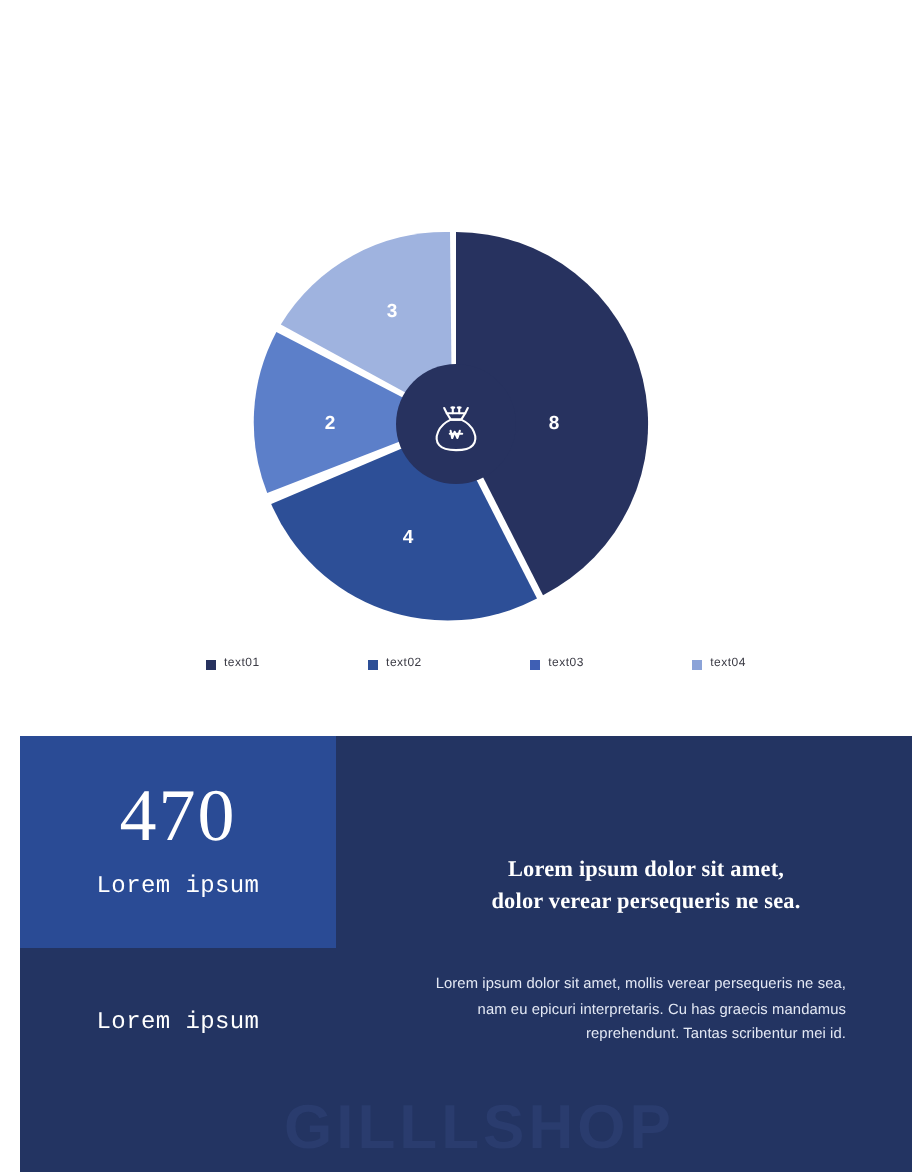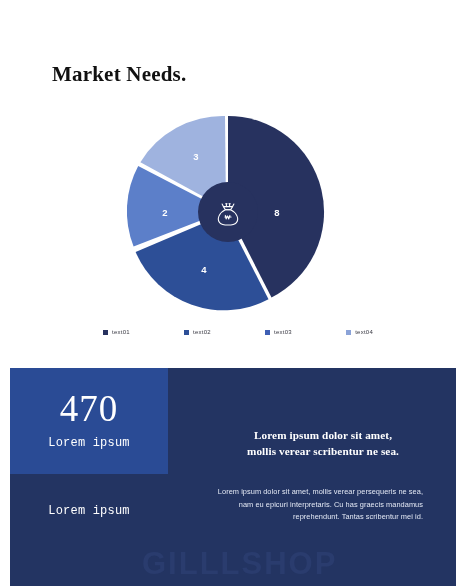--- a/index.html
+++ b/index.html
@@ -165,21 +165,20 @@
     color: #2a3c6e;
     white-space: nowrap;
     user-select: none;
   }
 </style>
 </head>
 <body>
 
 <div id="slide" style="background: rgb(255, 255, 255);">
 
-  <div id="page-title">Market Needs.</div>
 
   <div id="chart-area">
     <svg id="pie-svg" viewBox="0 0 218 208">
 
       <path d="M 109 104 L 109 8 A 96 96 0 0 1 152.5 189.6 Z" fill="#27325f"></path>
 
       <path d="M 106 106 L 149.5 191.3 A 96 96 0 0 1 16.6 144.0 Z" fill="#2d4f97"></path>
 
       <path d="M 106 103 L 14.6 138.5 A 96 96 0 0 1 19.2 58.0 Z" fill="#5c7fc9"></path>
 
@@ -229,21 +228,21 @@
       <div class="stat-value">470</div>
       <div class="stat-caption">Lorem ipsum</div>
     </div>
 
     <div class="stat" id="stat-secondary">
       <div class="stat-caption">Lorem ipsum</div>
     </div>
 
     <div id="panel-heading">
       <div>Lorem ipsum dolor sit amet,</div>
-      <div>mollis verear scribentur ne sea.</div>
+      <div>dolor verear persequeris ne sea.</div>
     </div>
 
     <div id="panel-body">Lorem ipsum dolor sit amet, mollis verear persequeris ne sea, nam eu epicuri interpretaris. Cu has graecis mandamus reprehendunt. Tantas scribentur mei id.</div>
 
     <div id="watermark">GILLLSHOP</div>
   </div>
 
 </div>
 
 </body></html>

